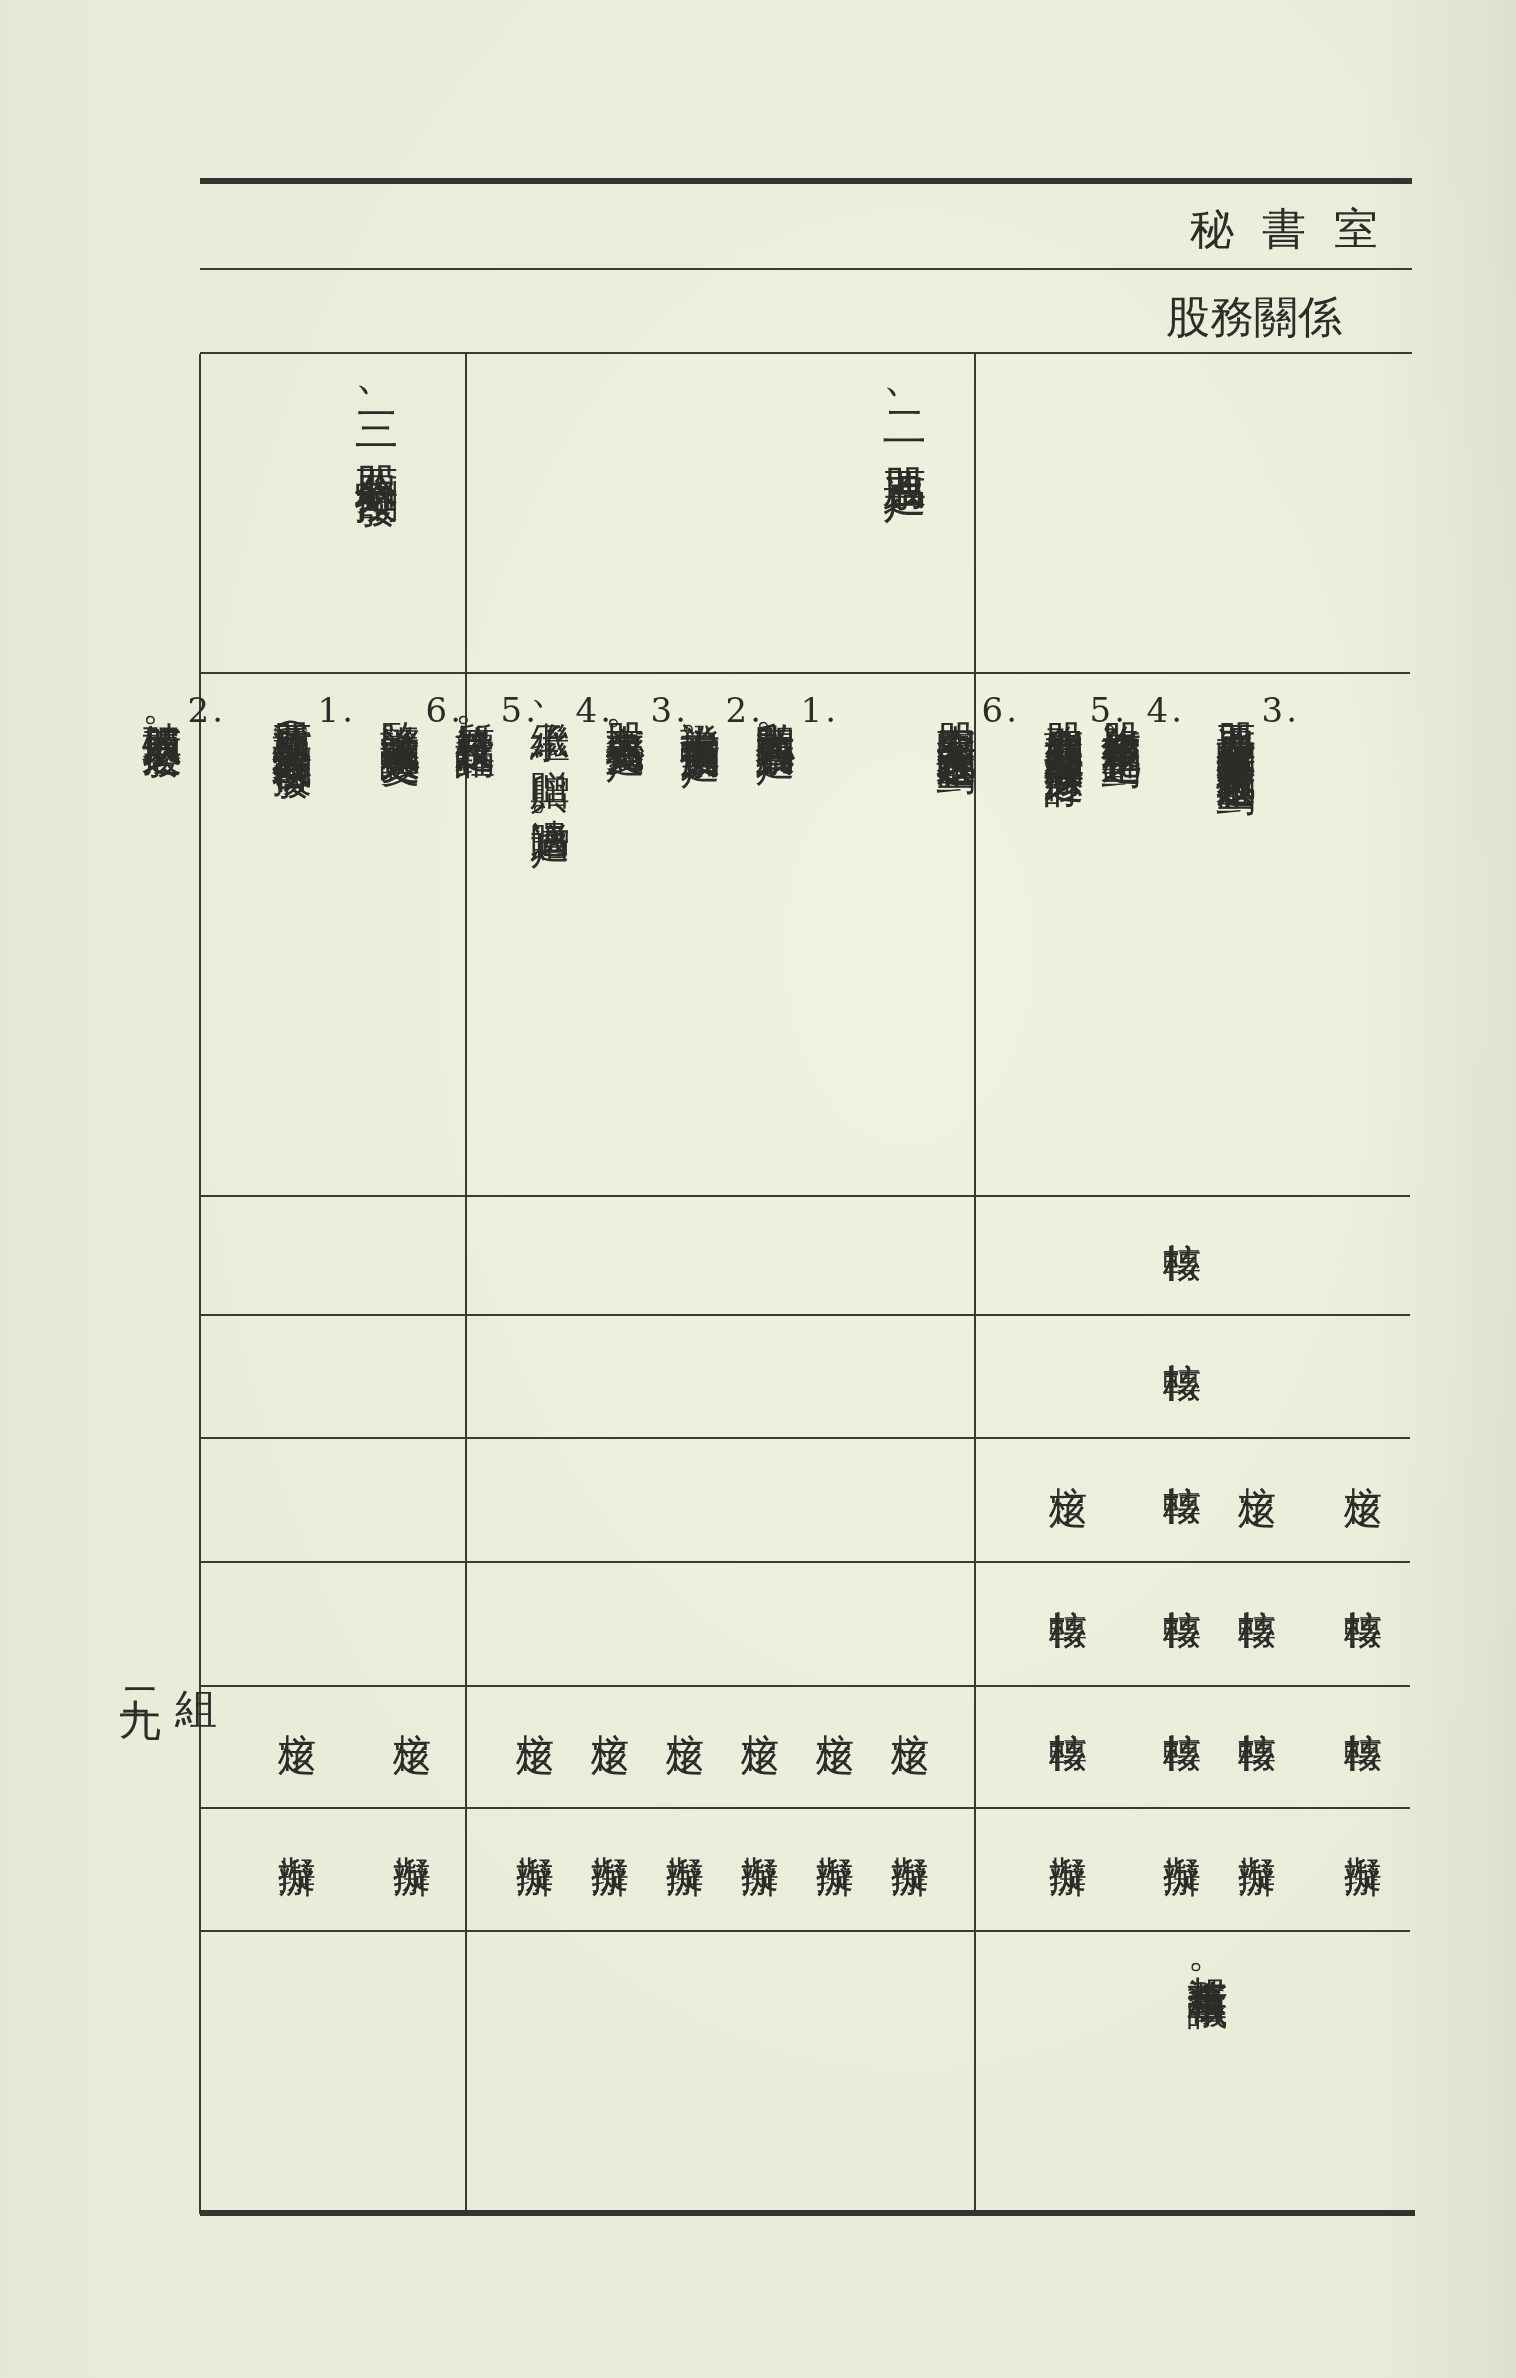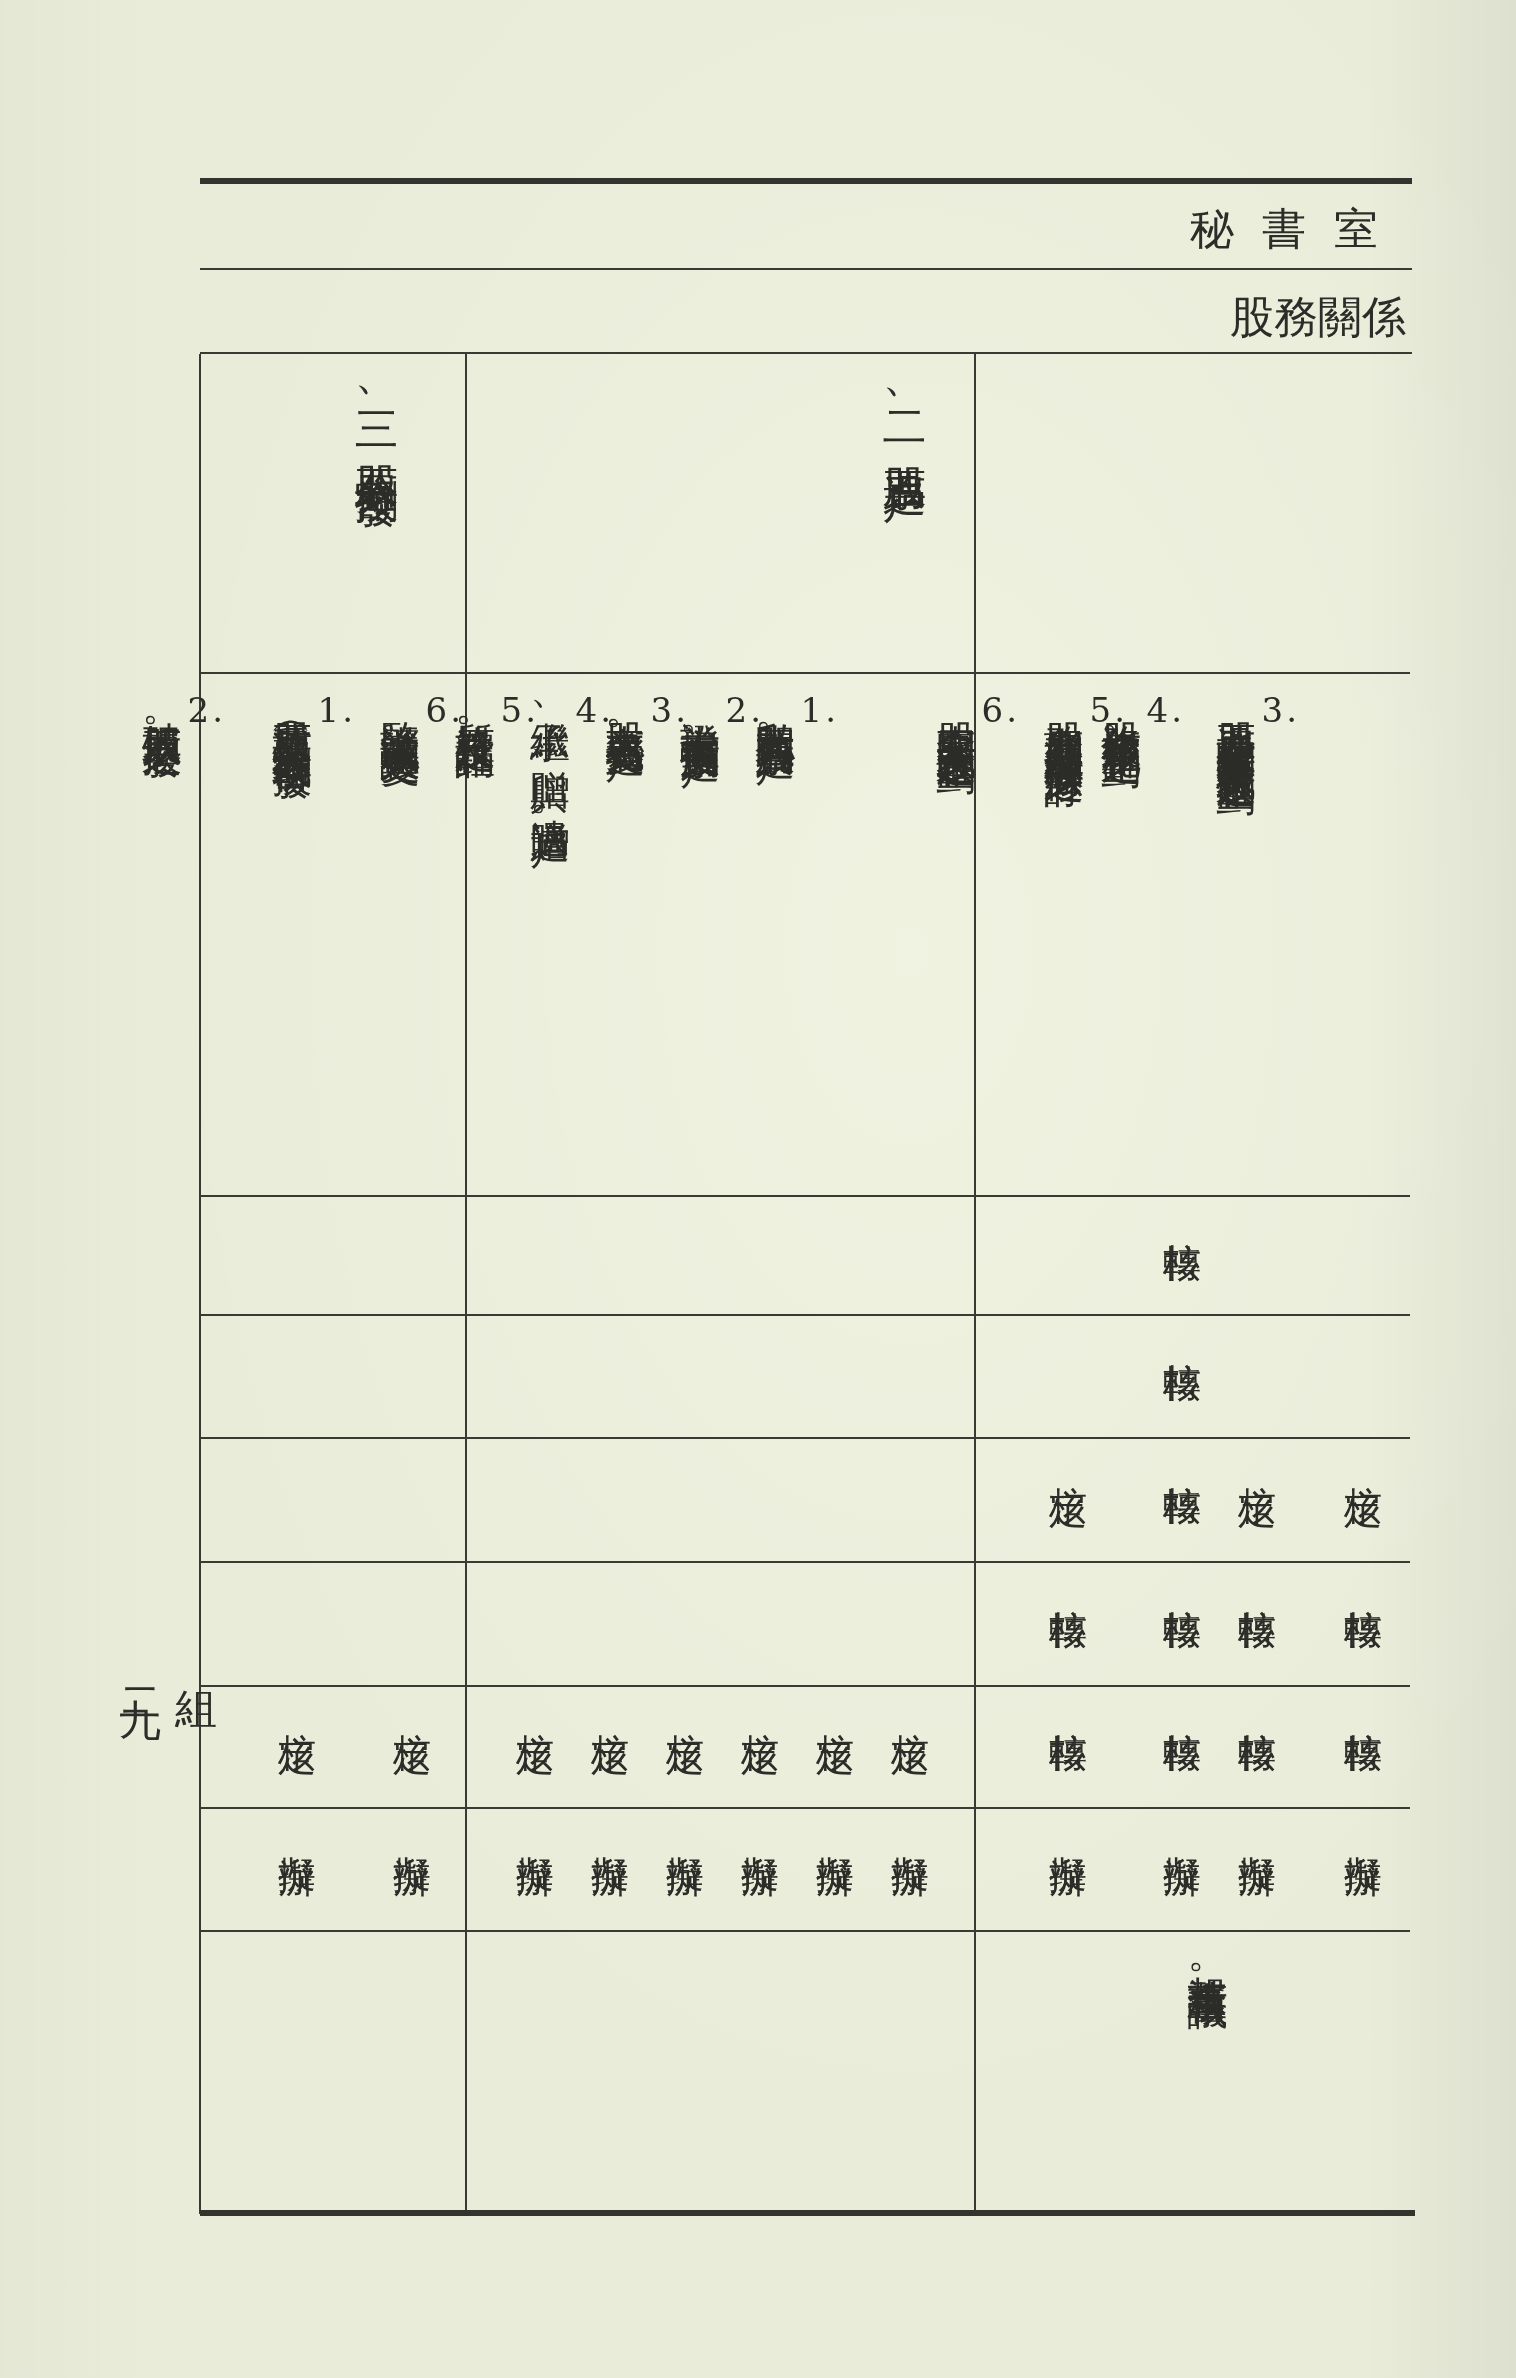--- a/index.html
+++ b/index.html
@@ -59,21 +59,21 @@
 </head>
 <body>
 
 <div class="page">
 
   <div class="hline thick" style="left:200px; top:178px; width:1212px;"></div>
   <div class="hline thin" style="left:200px; top:268px; width:1212px;"></div>
   <div class="hline thin" style="left:200px; top:352px; width:1212px;"></div>
 
   <div class="hdr spaced" style="left:1190px; top:200px;">室書秘</div>
-  <div class="hdr" style="left:1230px; top:288px;">係關務股</div>
+  <div class="hdr" style="left:1166px; top:288px;">係關務股</div>
 
   <div class="vline" style="left:199px; top:354px; height:1860px;"></div>
   <div class="vline" style="left:465px; top:354px; height:1860px;"></div>
   <div class="vline" style="left:974px; top:354px; height:1860px;"></div>
 
   <div class="hline thin" style="left:200px; top:672px; width:1210px;"></div>
   <div class="hline thin" style="left:200px; top:1195px; width:1210px;"></div>
   <div class="hline thin" style="left:200px; top:1314px; width:1210px;"></div>
   <div class="hline thin" style="left:200px; top:1437px; width:1210px;"></div>
   <div class="hline thin" style="left:200px; top:1561px; width:1210px;"></div>

